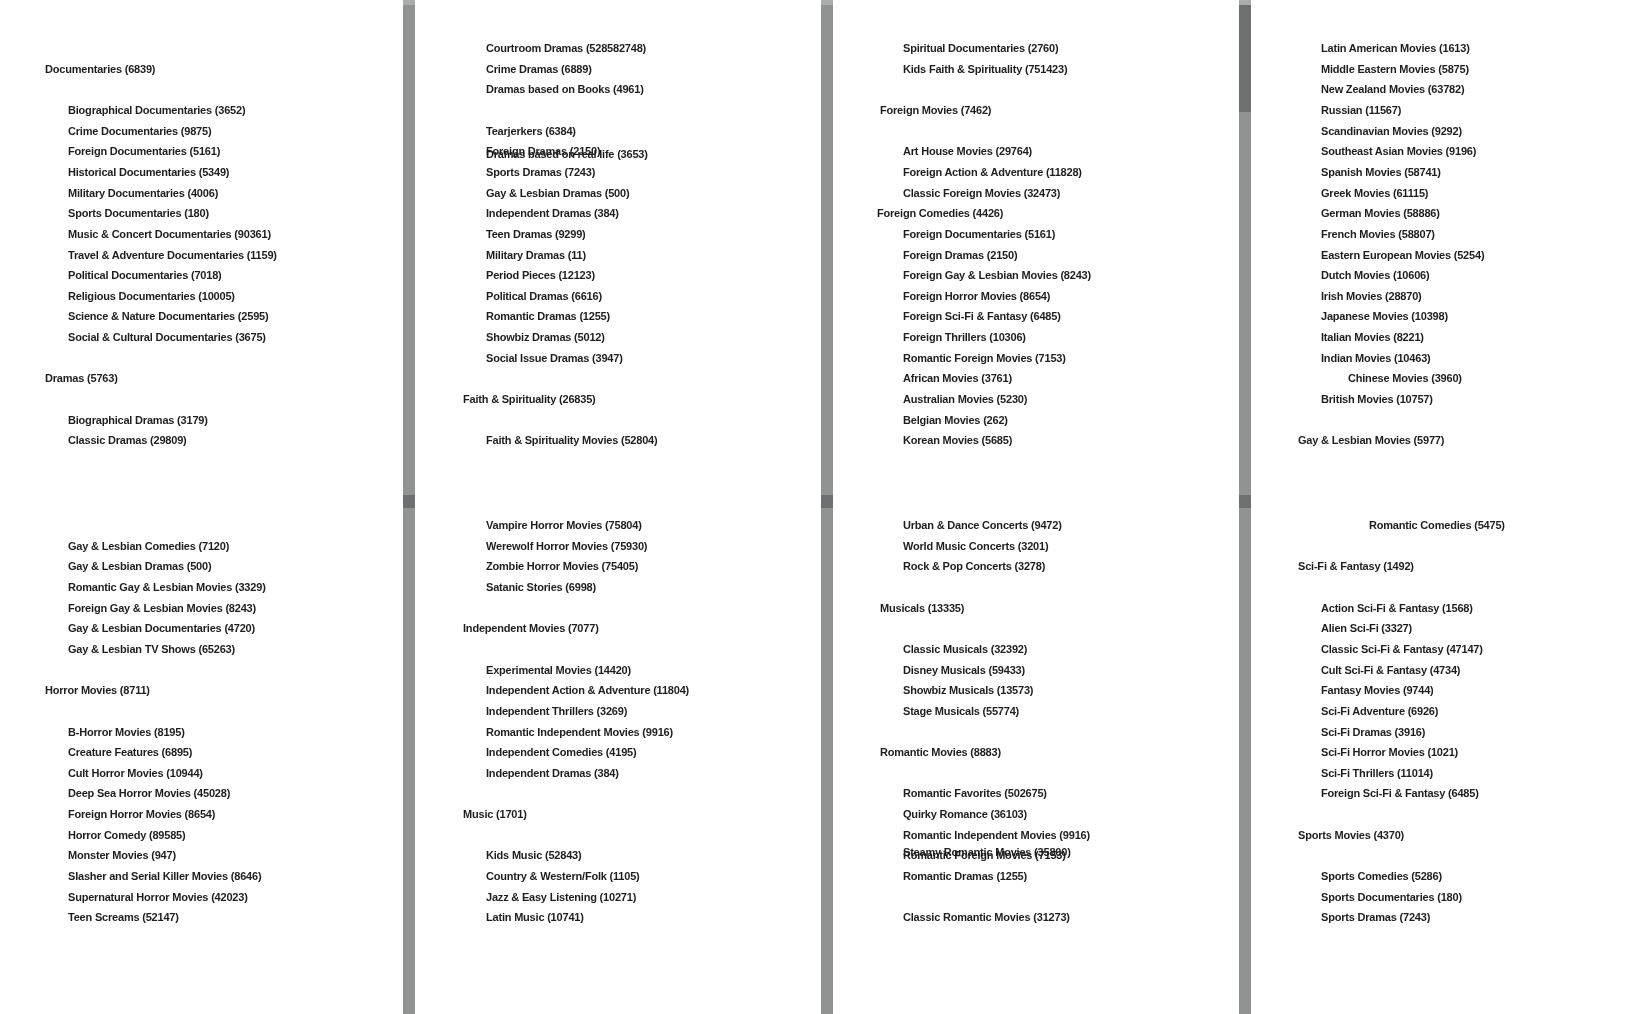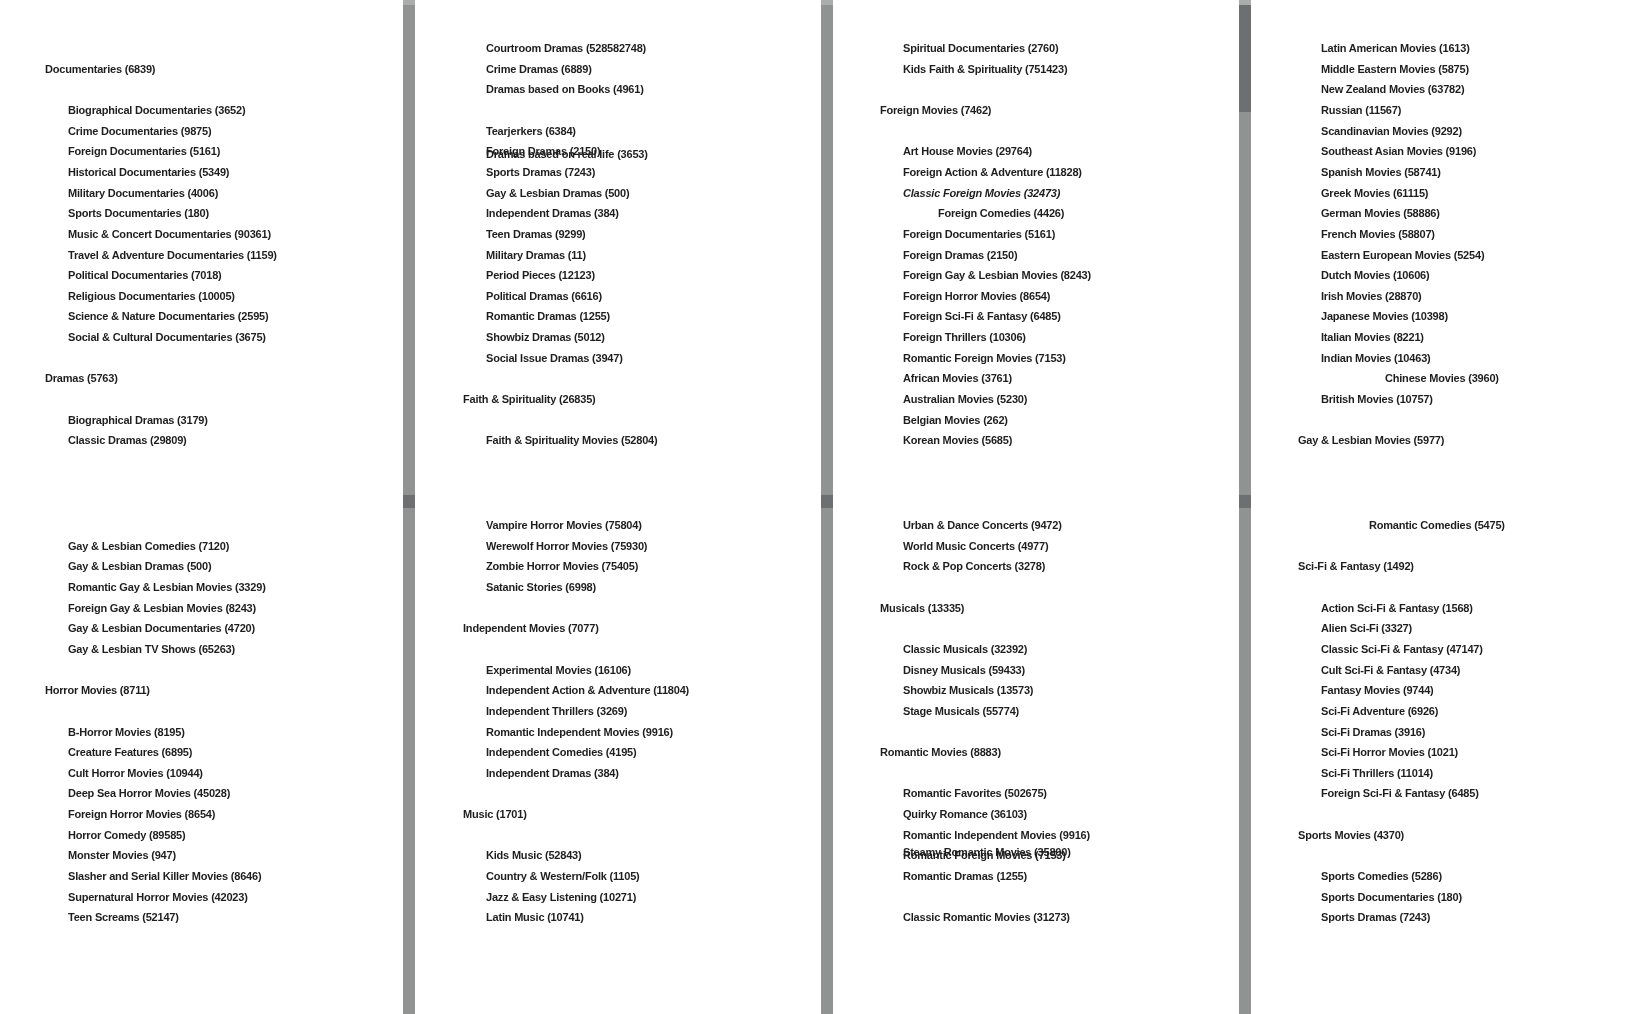--- a/index.html
+++ b/index.html
@@ -67,22 +67,22 @@
       <div class="entry" style="left: 486px; top: 309.45px; color: rgb(30, 30, 30);">Romantic Dramas (1255)</div>
       <div class="entry" style="left: 486px; top: 330.1px; color: rgb(30, 30, 30);">Showbiz Dramas (5012)</div>
       <div class="entry" style="left: 486px; top: 350.75px; color: rgb(30, 30, 30);">Social Issue Dramas (3947)</div>
       <div class="entry" style="left: 463px; top: 392.05px; color: rgb(30, 30, 30);">Faith &amp; Spirituality (26835)</div>
       <div class="entry" style="left: 486px; top: 433.35px; color: rgb(30, 30, 30);">Faith &amp; Spirituality Movies (52804)</div>
       <div class="entry" style="left: 903px; top: 41px; color: rgb(30, 30, 30);">Spiritual Documentaries (2760)</div>
       <div class="entry" style="left: 903px; top: 61.65px; color: rgb(30, 30, 30);">Kids Faith &amp; Spirituality (751423)</div>
       <div class="entry" style="left: 880px; top: 102.95px; color: rgb(30, 30, 30);">Foreign Movies (7462)</div>
       <div class="entry" style="left: 903px; top: 144.25px; color: rgb(30, 30, 30);">Art House Movies (29764)</div>
       <div class="entry" style="left: 903px; top: 164.9px; color: rgb(30, 30, 30);">Foreign Action &amp; Adventure (11828)</div>
-      <div class="entry" style="left: 903px; top: 185.55px; color: rgb(30, 30, 30); font-style: italic;">Classic Foreign Movies (32473)</div>
-      <div class="entry" style="left: 938px; top: 206.2px; color: rgb(30, 30, 30); text-align: right;">Foreign Comedies (4426)</div>
+      <div class="entry" style="left: 903px; top: 185.55px; color: rgb(30, 30, 30);">Classic Foreign Movies (32473)</div>
+      <div class="entry" style="left: 877px; top: 206.2px; color: rgb(30, 30, 30); text-align: right;">Foreign Comedies (4426)</div>
       <div class="entry" style="left: 903px; top: 226.85px; color: rgb(30, 30, 30);">Foreign Documentaries (5161)</div>
       <div class="entry" style="left: 903px; top: 247.5px; color: rgb(30, 30, 30);">Foreign Dramas (2150)</div>
       <div class="entry" style="left: 903px; top: 268.15px; color: rgb(30, 30, 30);">Foreign Gay &amp; Lesbian Movies (8243)</div>
       <div class="entry" style="left: 903px; top: 288.8px; color: rgb(30, 30, 30);">Foreign Horror Movies (8654)</div>
       <div class="entry" style="left: 903px; top: 309.45px; color: rgb(30, 30, 30);">Foreign Sci-Fi &amp; Fantasy (6485)</div>
       <div class="entry" style="left: 903px; top: 330.1px; color: rgb(30, 30, 30);">Foreign Thrillers (10306)</div>
       <div class="entry" style="left: 903px; top: 350.75px; color: rgb(30, 30, 30);">Romantic Foreign Movies (7153)</div>
       <div class="entry" style="left: 903px; top: 371.4px; color: rgb(30, 30, 30);">African Movies (3761)</div>
       <div class="entry" style="left: 903px; top: 392.05px; color: rgb(30, 30, 30);">Australian Movies (5230)</div>
       <div class="entry" style="left: 903px; top: 412.7px; color: rgb(30, 30, 30);">Belgian Movies (262)</div>
@@ -96,21 +96,21 @@
       <div class="entry" style="left: 1321px; top: 164.9px; color: rgb(30, 30, 30);">Spanish Movies (58741)</div>
       <div class="entry" style="left: 1321px; top: 185.55px; color: rgb(30, 30, 30);">Greek Movies (61115)</div>
       <div class="entry" style="left: 1321px; top: 206.2px; color: rgb(30, 30, 30);">German Movies (58886)</div>
       <div class="entry" style="left: 1321px; top: 226.85px; color: rgb(30, 30, 30);">French Movies (58807)</div>
       <div class="entry" style="left: 1321px; top: 247.5px; color: rgb(30, 30, 30);">Eastern European Movies (5254)</div>
       <div class="entry" style="left: 1321px; top: 268.15px; color: rgb(30, 30, 30);">Dutch Movies (10606)</div>
       <div class="entry" style="left: 1321px; top: 288.8px; color: rgb(30, 30, 30);">Irish Movies (28870)</div>
       <div class="entry" style="left: 1321px; top: 309.45px; color: rgb(30, 30, 30);">Japanese Movies (10398)</div>
       <div class="entry" style="left: 1321px; top: 330.1px; color: rgb(30, 30, 30);">Italian Movies (8221)</div>
       <div class="entry" style="left: 1321px; top: 350.75px; color: rgb(30, 30, 30);">Indian Movies (10463)</div>
-      <div class="entry" style="left: 1385px; top: 371.4px; color: rgb(30, 30, 30); text-align: center;">Chinese Movies (3960)</div>
+      <div class="entry" style="left: 1348px; top: 371.4px; color: rgb(30, 30, 30); text-align: center;">Chinese Movies (3960)</div>
       <div class="entry" style="left: 1321px; top: 392.05px; color: rgb(30, 30, 30);">British Movies (10757)</div>
       <div class="entry" style="left: 1298px; top: 433.35px; color: rgb(30, 30, 30);">Gay &amp; Lesbian Movies (5977)</div>
       <div class="entry" style="left: 68px; top: 538.65px; color: rgb(30, 30, 30);">Gay &amp; Lesbian Comedies (7120)</div>
       <div class="entry" style="left: 68px; top: 559.3px; color: rgb(30, 30, 30);">Gay &amp; Lesbian Dramas (500)</div>
       <div class="entry" style="left: 68px; top: 579.95px; color: rgb(30, 30, 30);">Romantic Gay &amp; Lesbian Movies (3329)</div>
       <div class="entry" style="left: 68px; top: 600.6px; color: rgb(30, 30, 30);">Foreign Gay &amp; Lesbian Movies (8243)</div>
       <div class="entry" style="left: 68px; top: 621.25px; color: rgb(30, 30, 30);">Gay &amp; Lesbian Documentaries (4720)</div>
       <div class="entry" style="left: 68px; top: 641.9px; color: rgb(30, 30, 30);">Gay &amp; Lesbian TV Shows (65263)</div>
       <div class="entry" style="left: 45px; top: 683.2px; color: rgb(30, 30, 30);">Horror Movies (8711)</div>
       <div class="entry" style="left: 68px; top: 724.5px; color: rgb(30, 30, 30);">B-Horror Movies (8195)</div>
@@ -121,33 +121,33 @@
       <div class="entry" style="left: 68px; top: 827.75px; color: rgb(30, 30, 30);">Horror Comedy (89585)</div>
       <div class="entry" style="left: 68px; top: 848.4px; color: rgb(30, 30, 30);">Monster Movies (947)</div>
       <div class="entry" style="left: 68px; top: 869.05px; color: rgb(30, 30, 30);">Slasher and Serial Killer Movies (8646)</div>
       <div class="entry" style="left: 68px; top: 889.7px; color: rgb(30, 30, 30);">Supernatural Horror Movies (42023)</div>
       <div class="entry" style="left: 68px; top: 910.35px; color: rgb(30, 30, 30);">Teen Screams (52147)</div>
       <div class="entry" style="left: 486px; top: 518px; color: rgb(30, 30, 30);">Vampire Horror Movies (75804)</div>
       <div class="entry" style="left: 486px; top: 538.65px; color: rgb(30, 30, 30);">Werewolf Horror Movies (75930)</div>
       <div class="entry" style="left: 486px; top: 559.3px; color: rgb(30, 30, 30);">Zombie Horror Movies (75405)</div>
       <div class="entry" style="left: 486px; top: 579.95px; color: rgb(30, 30, 30);">Satanic Stories (6998)</div>
       <div class="entry" style="left: 463px; top: 621.25px; color: rgb(30, 30, 30);">Independent Movies (7077)</div>
-      <div class="entry" style="left: 486px; top: 662.55px; color: rgb(30, 30, 30);">Experimental Movies (16106)</div>
+      <div class="entry" style="left: 486px; top: 662.55px; color: rgb(30, 30, 30);">Experimental Movies (14420)</div>
       <div class="entry" style="left: 486px; top: 683.2px; color: rgb(30, 30, 30);">Independent Action &amp; Adventure (11804)</div>
       <div class="entry" style="left: 486px; top: 703.85px; color: rgb(30, 30, 30);">Independent Thrillers (3269)</div>
       <div class="entry" style="left: 486px; top: 724.5px; color: rgb(30, 30, 30);">Romantic Independent Movies (9916)</div>
       <div class="entry" style="left: 486px; top: 745.15px; color: rgb(30, 30, 30);">Independent Comedies (4195)</div>
       <div class="entry" style="left: 486px; top: 765.8px; color: rgb(30, 30, 30);">Independent Dramas (384)</div>
       <div class="entry" style="left: 463px; top: 807.1px; color: rgb(30, 30, 30);">Music (1701)</div>
       <div class="entry" style="left: 486px; top: 848.4px; color: rgb(30, 30, 30);">Kids Music (52843)</div>
       <div class="entry" style="left: 486px; top: 869.05px; color: rgb(30, 30, 30);">Country &amp; Western/Folk (1105)</div>
       <div class="entry" style="left: 486px; top: 889.7px; color: rgb(30, 30, 30);">Jazz &amp; Easy Listening (10271)</div>
       <div class="entry" style="left: 486px; top: 910.35px; color: rgb(30, 30, 30);">Latin Music (10741)</div>
       <div class="entry" style="left: 903px; top: 518px; color: rgb(30, 30, 30);">Urban &amp; Dance Concerts (9472)</div>
-      <div class="entry" style="left: 903px; top: 538.65px; color: rgb(30, 30, 30);">World Music Concerts (4977)</div>
+      <div class="entry" style="left: 903px; top: 538.65px; color: rgb(30, 30, 30);">World Music Concerts (3201)</div>
       <div class="entry" style="left: 903px; top: 559.3px; color: rgb(30, 30, 30);">Rock &amp; Pop Concerts (3278)</div>
       <div class="entry" style="left: 880px; top: 600.6px; color: rgb(30, 30, 30);">Musicals (13335)</div>
       <div class="entry" style="left: 903px; top: 641.9px; color: rgb(30, 30, 30);">Classic Musicals (32392)</div>
       <div class="entry" style="left: 903px; top: 662.55px; color: rgb(30, 30, 30);">Disney Musicals (59433)</div>
       <div class="entry" style="left: 903px; top: 683.2px; color: rgb(30, 30, 30);">Showbiz Musicals (13573)</div>
       <div class="entry" style="left: 903px; top: 703.85px; color: rgb(30, 30, 30);">Stage Musicals (55774)</div>
       <div class="entry" style="left: 880px; top: 745.15px; color: rgb(30, 30, 30);">Romantic Movies (8883)</div>
       <div class="entry" style="left: 903px; top: 786.45px; color: rgb(30, 30, 30);">Romantic Favorites (502675)</div>
       <div class="entry" style="left: 903px; top: 807.1px; color: rgb(30, 30, 30);">Quirky Romance (36103)</div>
       <div class="entry" style="left: 903px; top: 827.75px; color: rgb(30, 30, 30);">Romantic Independent Movies (9916)</div>

